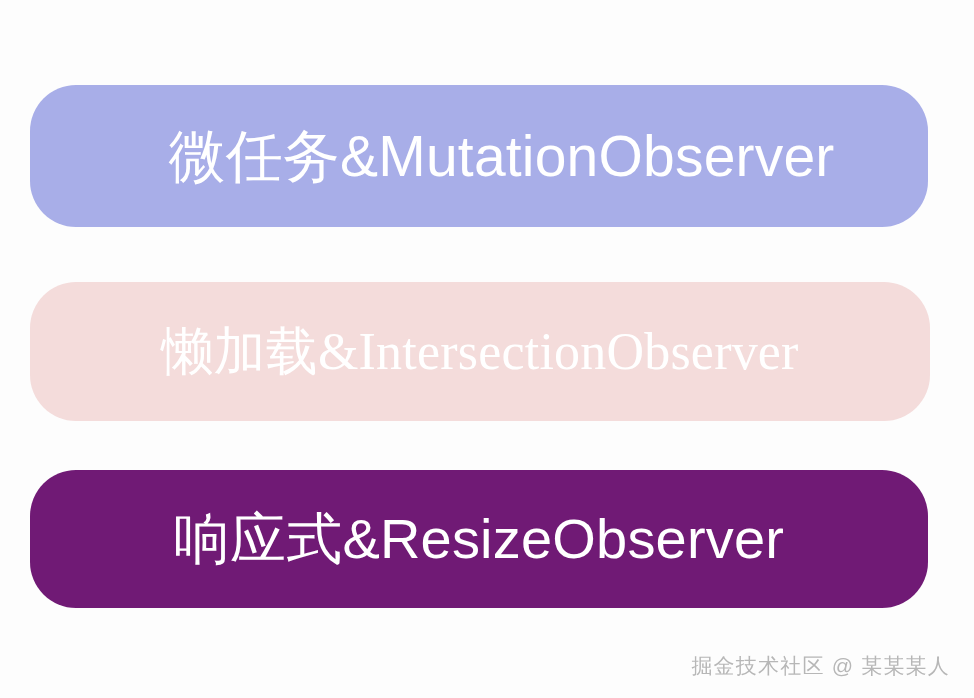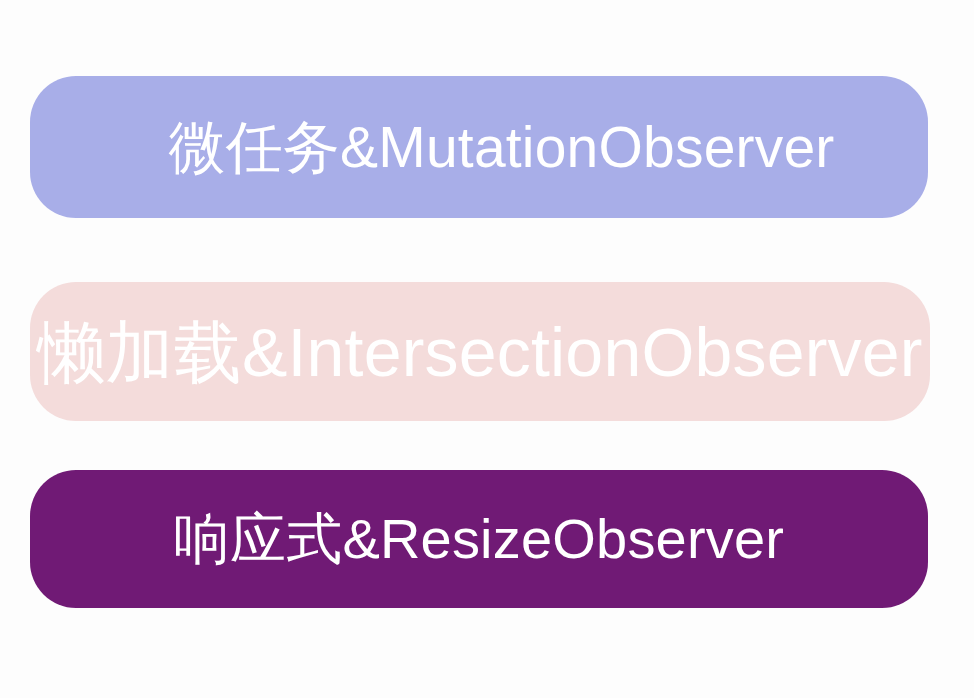--- a/index.html
+++ b/index.html
@@ -47,40 +47,41 @@
     line-height: 1;
     letter-spacing: 0.2px;
     white-space: nowrap;
     text-align: center;
     -webkit-font-smoothing: antialiased;
   }
 
   
   .bar-microtask {
     left: 30px;
-    top: 76px;
+    top: 85px;
     width: 898px;
     height: 142px;
     background: #a8aee8;
     padding-left: 45px;
   }
   .bar-microtask .bar-label {
     font-size: 57px;
   }
 
   
   .bar-lazyload {
     left: 30px;
     top: 282px;
     width: 900px;
     height: 139px;
     background: #f4dcdb;
   }
   .bar-lazyload .bar-label {
-    font-size: 68px;
+    font-size: 52px;
+    font-family: Liberation Serif, serif;
   }
 
   
   .bar-responsive {
     left: 30px;
     top: 470px;
     width: 898px;
     height: 138px;
     background: #e49bc4;
   }
@@ -115,14 +116,15 @@
     <div class="bar bar-lazyload" style="background: rgb(244, 220, 219);">
       <span class="bar-label" style="color: rgb(255, 255, 255);">懒加载&amp;IntersectionObserver</span>
     </div>
 
     <div class="bar bar-responsive" style="background: #701a75;">
       <span class="bar-label" style="color: rgb(255, 255, 255);">响应式&amp;ResizeObserver</span>
     </div>
 
   </div>
 
+  <div class="watermark" style="color: rgb(183, 183, 183);">掘金技术社区 @ 某某某人</div>
 
 </div>
 
 </body></html>

